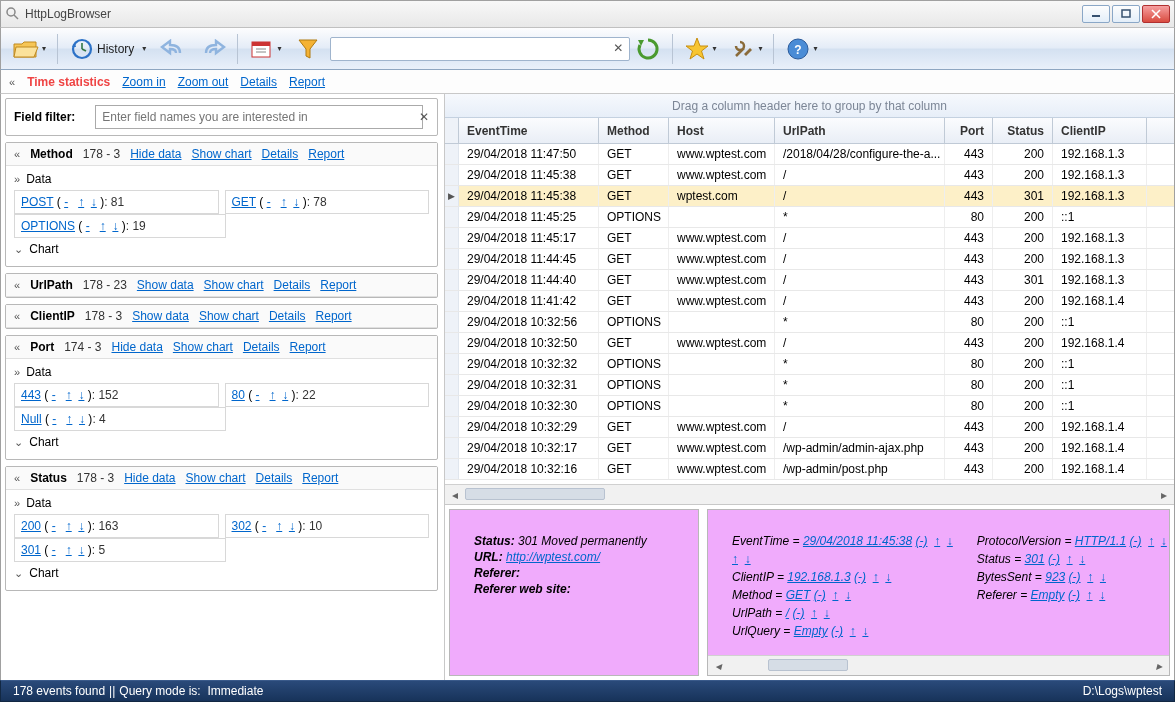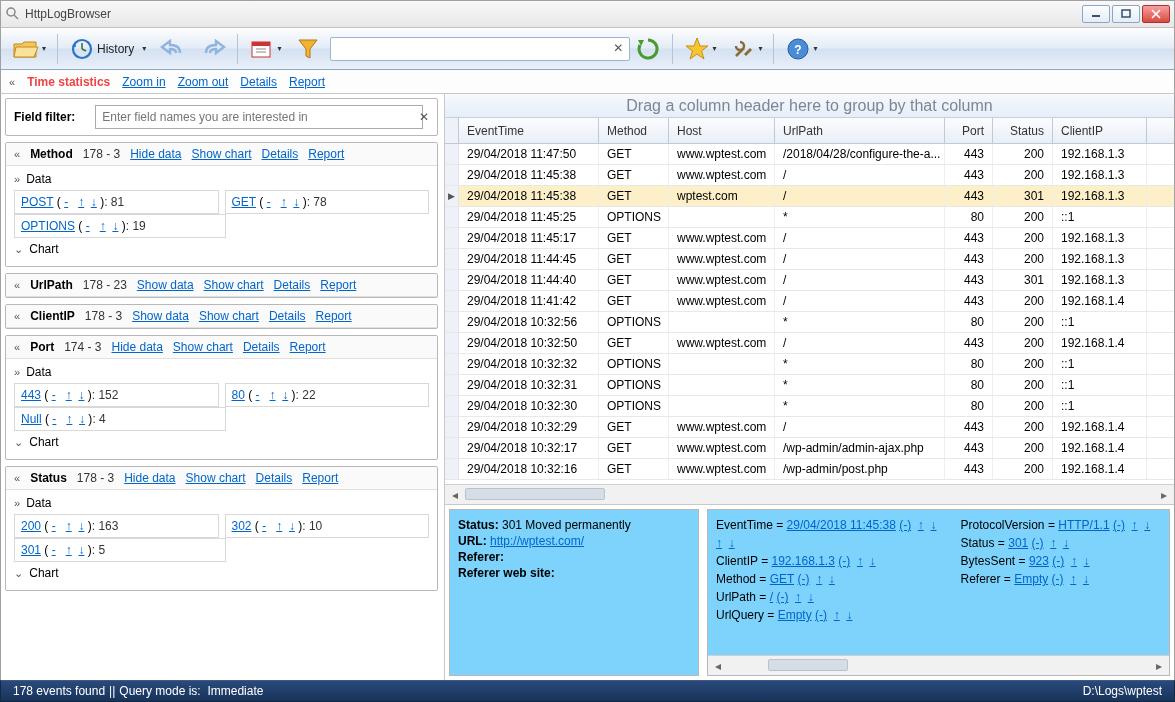--- a/index.html
+++ b/index.html
@@ -45,36 +45,36 @@
 .catbar b { font-weight:bold; }
 .catbar .meta { color:#333; }
 .databody { padding:2px 8px 6px 8px; }
 .datahdr { display:flex; align-items:center; gap:6px; padding:4px 0; }
 .datahdr .chev { font-size:11px; color:#555; }
 .datagrid { display:flex; gap:6px; }
 .cell { flex:1; border:1px solid #d8d8d8; padding:4px 6px; background:#fff; white-space:nowrap; overflow:hidden; }
 .cell small { color:#333; }
 
 
-.grouphdr { height:24px; display:flex; align-items:center; justify-content:center; background:linear-gradient(#f6f9fd,#e7eef8); border-bottom:1px solid #c4d1e0; color:#7c8696; font-size:16px; }
+.grouphdr { height:24px; display:flex; align-items:center; justify-content:center; background:linear-gradient(#f6f9fd,#e7eef8); border-bottom:1px solid #c4d1e0; color:#7c8696; font-size:12px; }
 .gridhdr { display:flex; height:26px; background:linear-gradient(#fbfcfe,#e9eef6); border-bottom:1px solid #c0cad6; }
-.gh { border-right:1px solid #c0cad6; display:flex; align-items:center; padding:0 8px; color:#333; cursor:pointer; }
+.gh { border-right:1px solid #c0cad6; display:flex; align-items:center; padding:0 8px; color:#333; cursor:pointer;font-weight:bold; }
 .rowguttercol { width:14px; background:#eef2f8; border-right:1px solid #c0cad6; }
 .gridbody { overflow:auto; }
 .grow { display:flex; height:21px; border-bottom:1px solid #e8e8e8; }
 .grow.sel { background:#fdf0c8; }
 .grow .gut { width:14px; background:#eef2f8; border-right:1px solid #e0e6ee; display:flex; align-items:center; justify-content:center; }
 .gc { border-right:1px solid #eee; padding:0 8px; display:flex; align-items:center; overflow:hidden; white-space:nowrap; }
 .gc.num { justify-content:flex-end; }
 .hscroll { height:20px; background:#f1f1f1; border-top:1px solid #d0d0d0; position:relative; }
 .hscroll .thumb { position:absolute; top:3px; height:12px; background:#d6dde6; border:1px solid #b8c2d0; border-radius:2px; }
 .hscroll .arrow { position:absolute; top:2px; width:16px; height:16px; display:flex; align-items:center; justify-content:center; color:#666; }
 
 .bottom2 { display:flex; height:176px; border-top:1px solid #c8c8c8; }
-.detailpane { border:1px solid #b8b8b8; margin:4px; padding:8px; background:#7dd3fc; overflow:auto; }
+.detailpane { border:1px solid #b8b8b8; margin:4px; padding:24px; background:#f0abfc; overflow:auto;font-style:italic; }
 .detailpane b { font-weight:bold; }
 .kv { margin-bottom:2px; white-space:nowrap; }
 .kvgrid { display:flex; gap:24px; }
 .kvcol { display:flex; flex-direction:column; gap:2px; }
 
 
 .status { height:22px; background:linear-gradient(#2a4a7a,#17335a); color:#fff; display:flex; align-items:center; padding:0 8px; border:1px solid #122843; border-top:1px solid #3a5a8a; }
 .status .seg { padding:0 4px; }
 .status .spacer { flex:1; }
 

